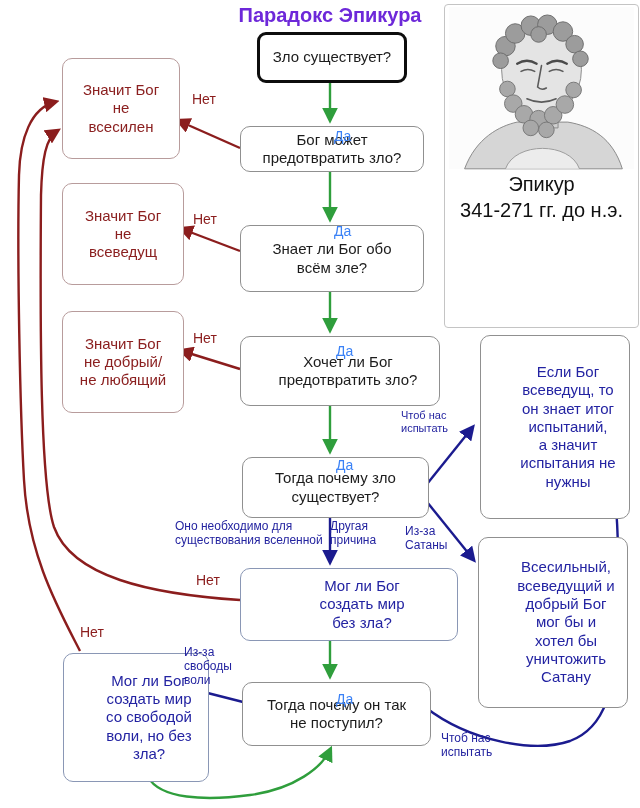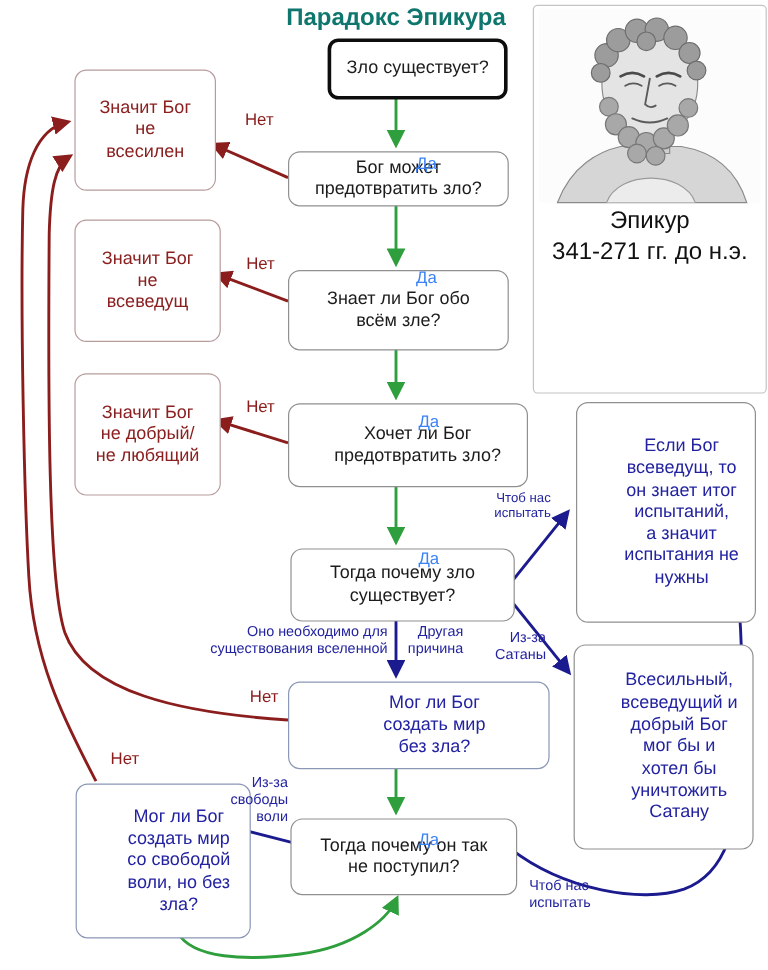--- a/index.html
+++ b/index.html
@@ -1,28 +1,28 @@
 <!DOCTYPE html>
 <html><head>
 <meta charset="utf-8">
 <style>
   html,body{margin:0;padding:0;background:#ffffff;}
   #stage{position:relative;width:640px;height:808px;background:#ffffff;overflow:hidden;
          font-family:"Liberation Sans",sans-serif;}
   .title{position:absolute;left:150px;top:4px;width:360px;text-align:center;
-         font-size:20px;font-weight:700;color:#0f766e;}
+         font-size:20px;font-weight:700;color:#6d28d9;}
   svg.arrows{position:absolute;left:0;top:0;z-index:1;pointer-events:none;}
   .node{position:absolute;z-index:2;background:#fff;border:1.6px solid #909090;border-radius:10px;
         display:flex;align-items:center;justify-content:center;text-align:center;
         white-space:pre-line;font-size:15px;line-height:1.22;color:#1c1c1c;padding:2px;}
   .node.start{border:3.5px solid #0d0d0d;border-radius:9px;font-size:15px;}
   .node.redbox{color:#8b2020;border-color:#b89c9c;}
   .node.bluetext{color:#2323a2;padding-left:28px;}
   .node.blueborder{border-color:#8a97b5;}
-  .lbl{position:absolute;z-index:3;white-space:pre-line;text-align:right;line-height:1.18;}
+  .lbl{position:absolute;z-index:3;white-space:pre-line;text-align:left;line-height:1.18;}
   .lbl.green{color:#3b82f6;font-size:14px;margin-top:44px;}
   .lbl.red{color:#8b1d1d;font-size:14px;}
   .lbl.blue{color:#2424a0;font-size:12px;font-weight:400;}
   .lbl.left{text-align:left;}
   .panel{position:absolute;left:444px;top:4px;width:193px;height:322px;z-index:2;
          border:1px solid #c4c4c4;border-radius:4px;background:#fff;
          display:flex;flex-direction:column;align-items:center;}
   .caption{font-size:20px;color:#111;text-align:center;line-height:1.3;}
 </style>
 </head>
@@ -105,21 +105,21 @@
     </g>
     <g fill="none" stroke="#8b1d1d" stroke-width="2.4" marker-end="url(#ah-r)">
       <path d="M240,148 L179,121"></path>
       <path d="M240,251 L182,229"></path>
       <path d="M240,369 L182,351"></path>
       <path d="M240,600 C150,594 72,577 54,527 C40,485 40,330 41,195 C42,158 46,138 57,131"></path>
       <path d="M80,651 C58,608 28,555 24,480 C20,410 17,260 19,175 C20,138 31,108 55,102"></path>
     </g>
   </svg>
 
-  <div class="node start" style="left:273px;top:32px;width:140px;height:41px;">Зло существует?</div>
+  <div class="node start" style="left:257px;top:32px;width:140px;height:41px;">Зло существует?</div>
   <div class="node" style="left:240px;top:126px;width:178px;height:40px;">Бог может
 предотвратить зло?</div>
   <div class="node" style="left:240px;top:225px;width:178px;height:61px;">Знает ли Бог обо
 всём зле?</div>
   <div class="node" style="left:240px;top:336px;width:178px;height:64px;padding-left:18px;">Хочет ли Бог
 предотвратить зло?</div>
   <div class="node" style="left:242px;top:457px;width:181px;height:55px;">Тогда почему зло
 существует?</div>
   <div class="node bluetext blueborder" style="left:240px;top:568px;width:186px;height:67px;">Мог ли Бог
 создать мир

